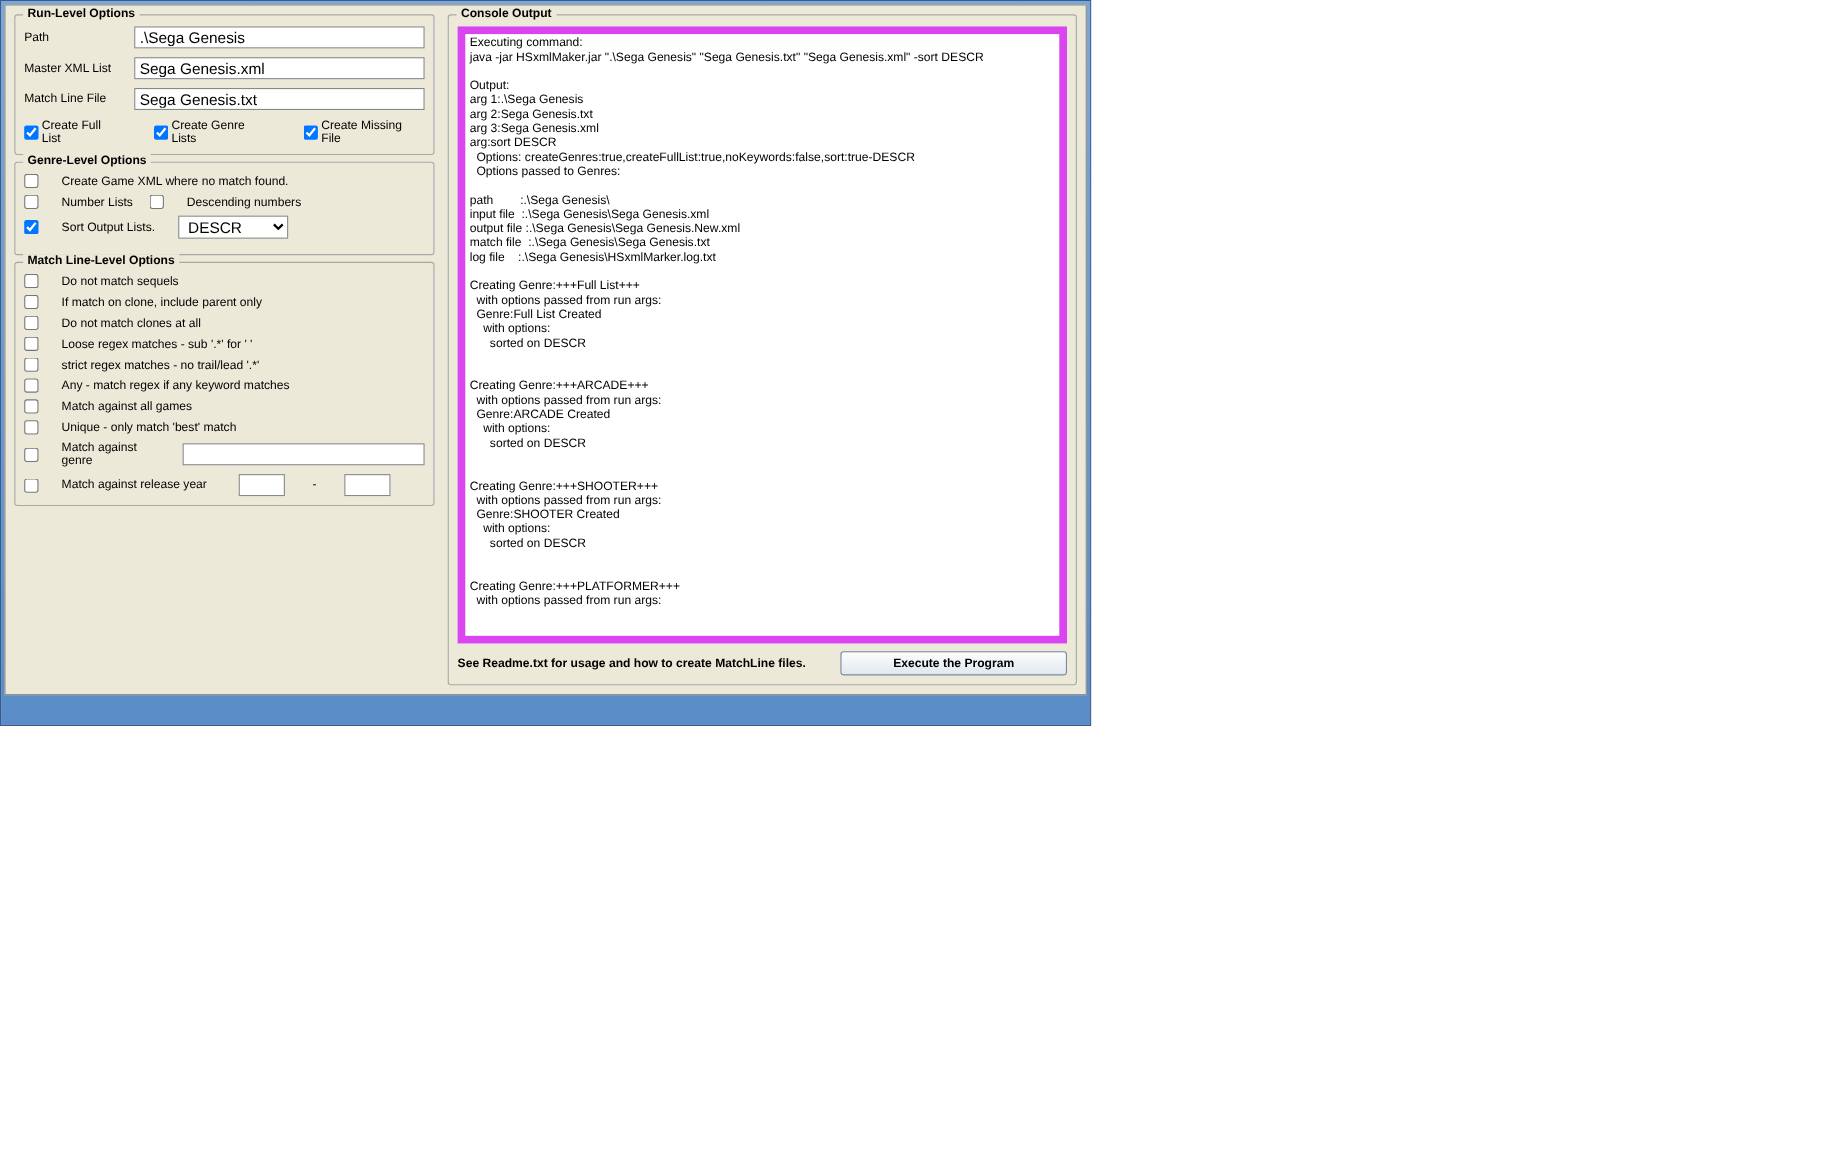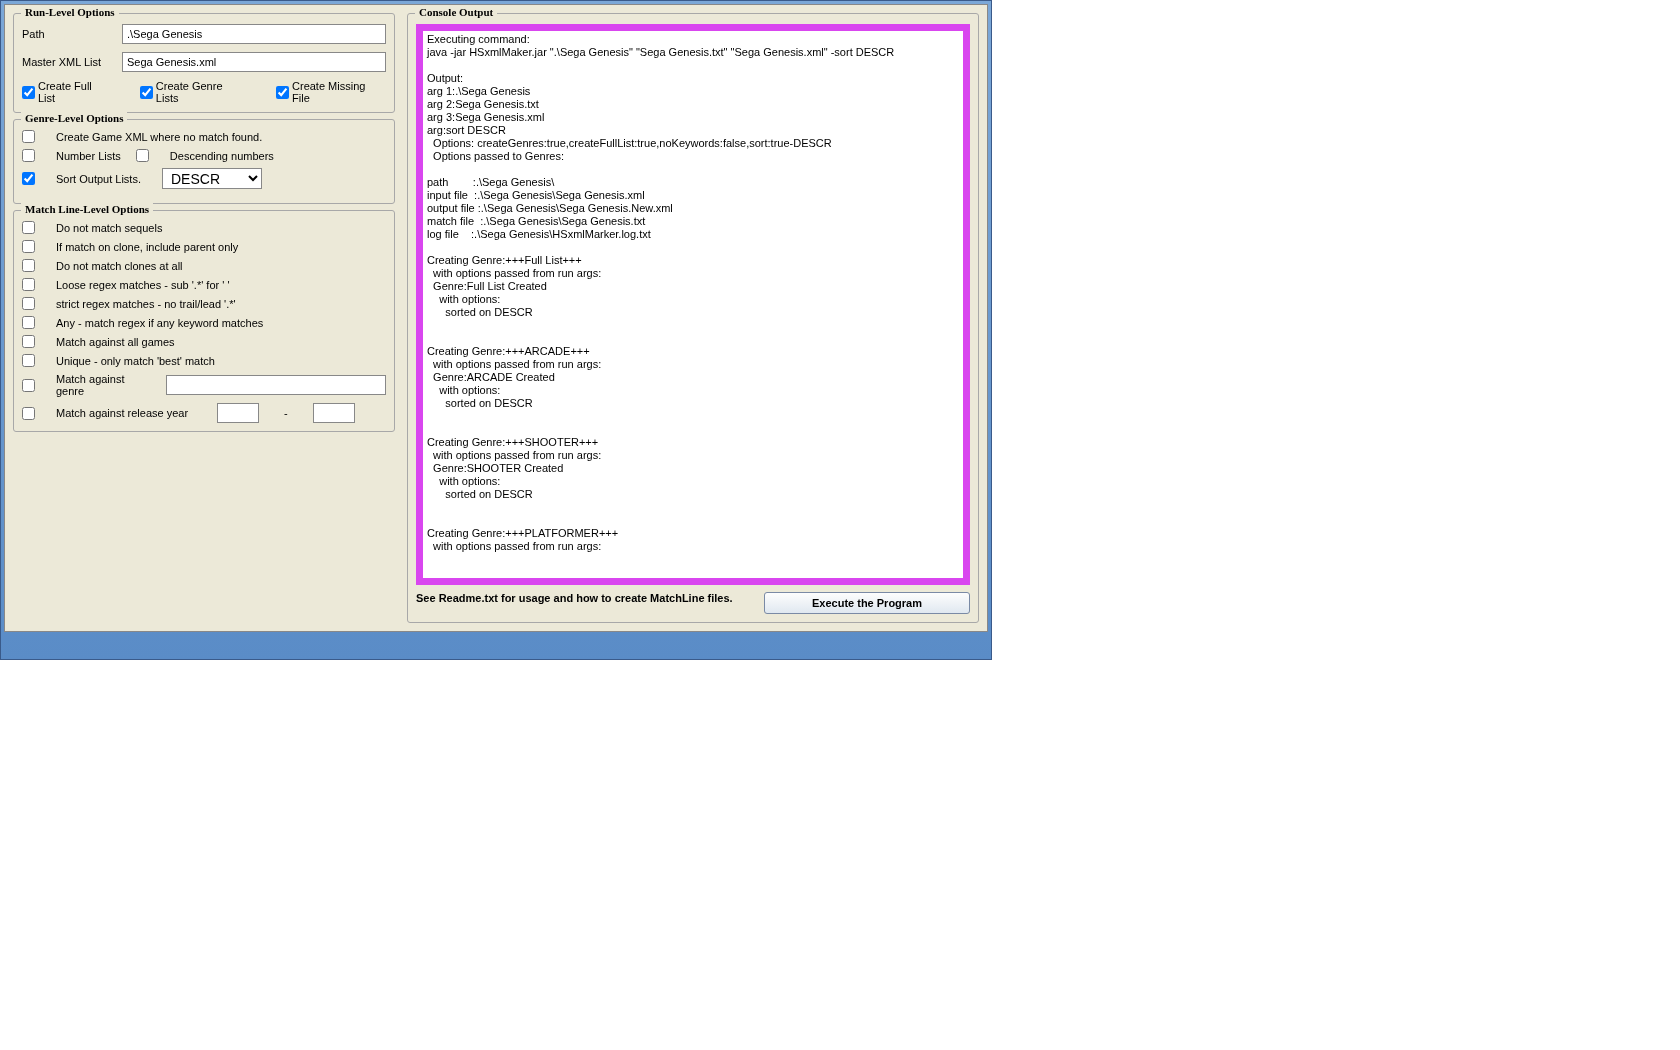--- a/index.html
+++ b/index.html
@@ -90,39 +90,38 @@
     background: #ece9d8;
   }
   .group-title {
     position: absolute;
     top: -8px;
     left: 7px;
     background: #ece9d8;
     padding: 0 4px;
     font-weight: bold;
     font-size: 11px;
-    font-family: Liberation Serif, serif;
   }
   .form-row {
     display: flex;
     align-items: center;
     margin-bottom: 8px;
   }
   .form-label {
     width: 100px;
     font-size: 11px;
   }
   .text-input {
     flex: 1;
     height: 20px;
     border: 1px solid #888;
     background: #fff;
     padding: 1px 4px;
     font-family: Tahoma, Arial, sans-serif;
-    font-size: 11px;
+    font-size: 14px;
   }
   .text-input.small {
     width: 42px;
     flex: none;
   }
   .text-input.med {
     width: 220px;
     flex: none;
   }
   .check-row {
@@ -176,21 +175,21 @@
     background: #fff;
     font-family: Tahoma, Arial, sans-serif;
     font-size: 11px;
     padding: 2px 4px;
     white-space: pre;
     overflow-y: scroll;
     line-height: 13px;
   }
   .bottom-row {
     display: flex;
-    align-items: flex-start;
+    align-items: center;
     justify-content: space-between;
     margin-top: 7px;
   }
   .readme-text {
     font-size: 11px;
     font-weight: bold;
   }
   .exec-btn {
     width: 206px;
     height: 22px;
@@ -216,20 +215,24 @@
       <div class="group">
         <div class="group-title">Run-Level Options</div>
 
         <div class="form-row">
           <div class="form-label">Path</div>
           <input class="text-input" type="text" value=".\Sega Genesis" style="">
         </div>
         <div class="form-row">
           <div class="form-label">Master XML List</div>
           <input class="text-input" type="text" value="Sega Genesis.xml" style="">
+        </div>
+        <div class="form-row">
+          <div class="form-label">Match Line File</div>
+          <input class="text-input" type="text" value="Sega Genesis.txt" style="">
         </div>
 
         <div class="check-row">
           <label class="check">
             <input type="checkbox" checked="" style="">
             <span>Create Full List</span>
           </label>
           <label class="check">
             <input type="checkbox" checked="" style="">
             <span>Create Genre Lists</span>

